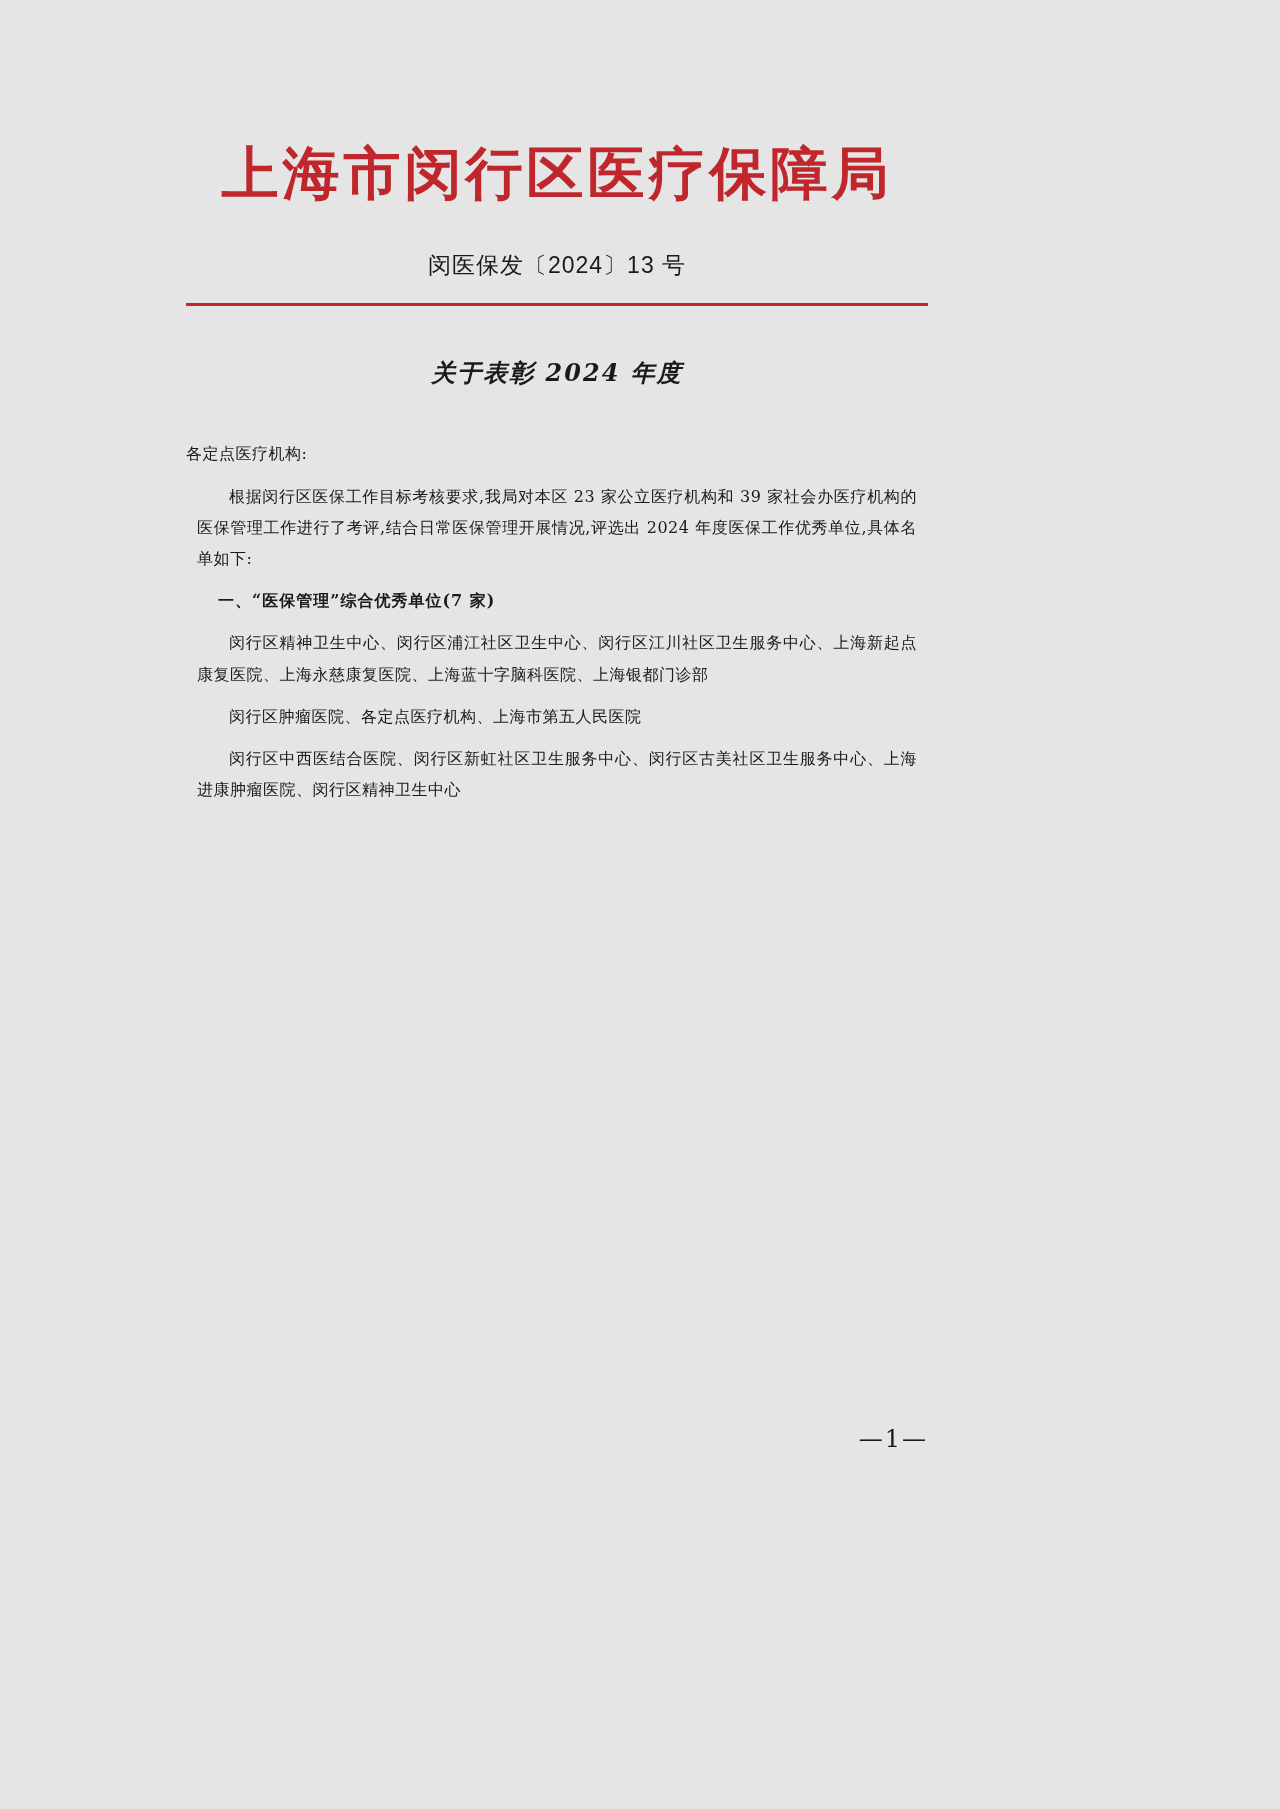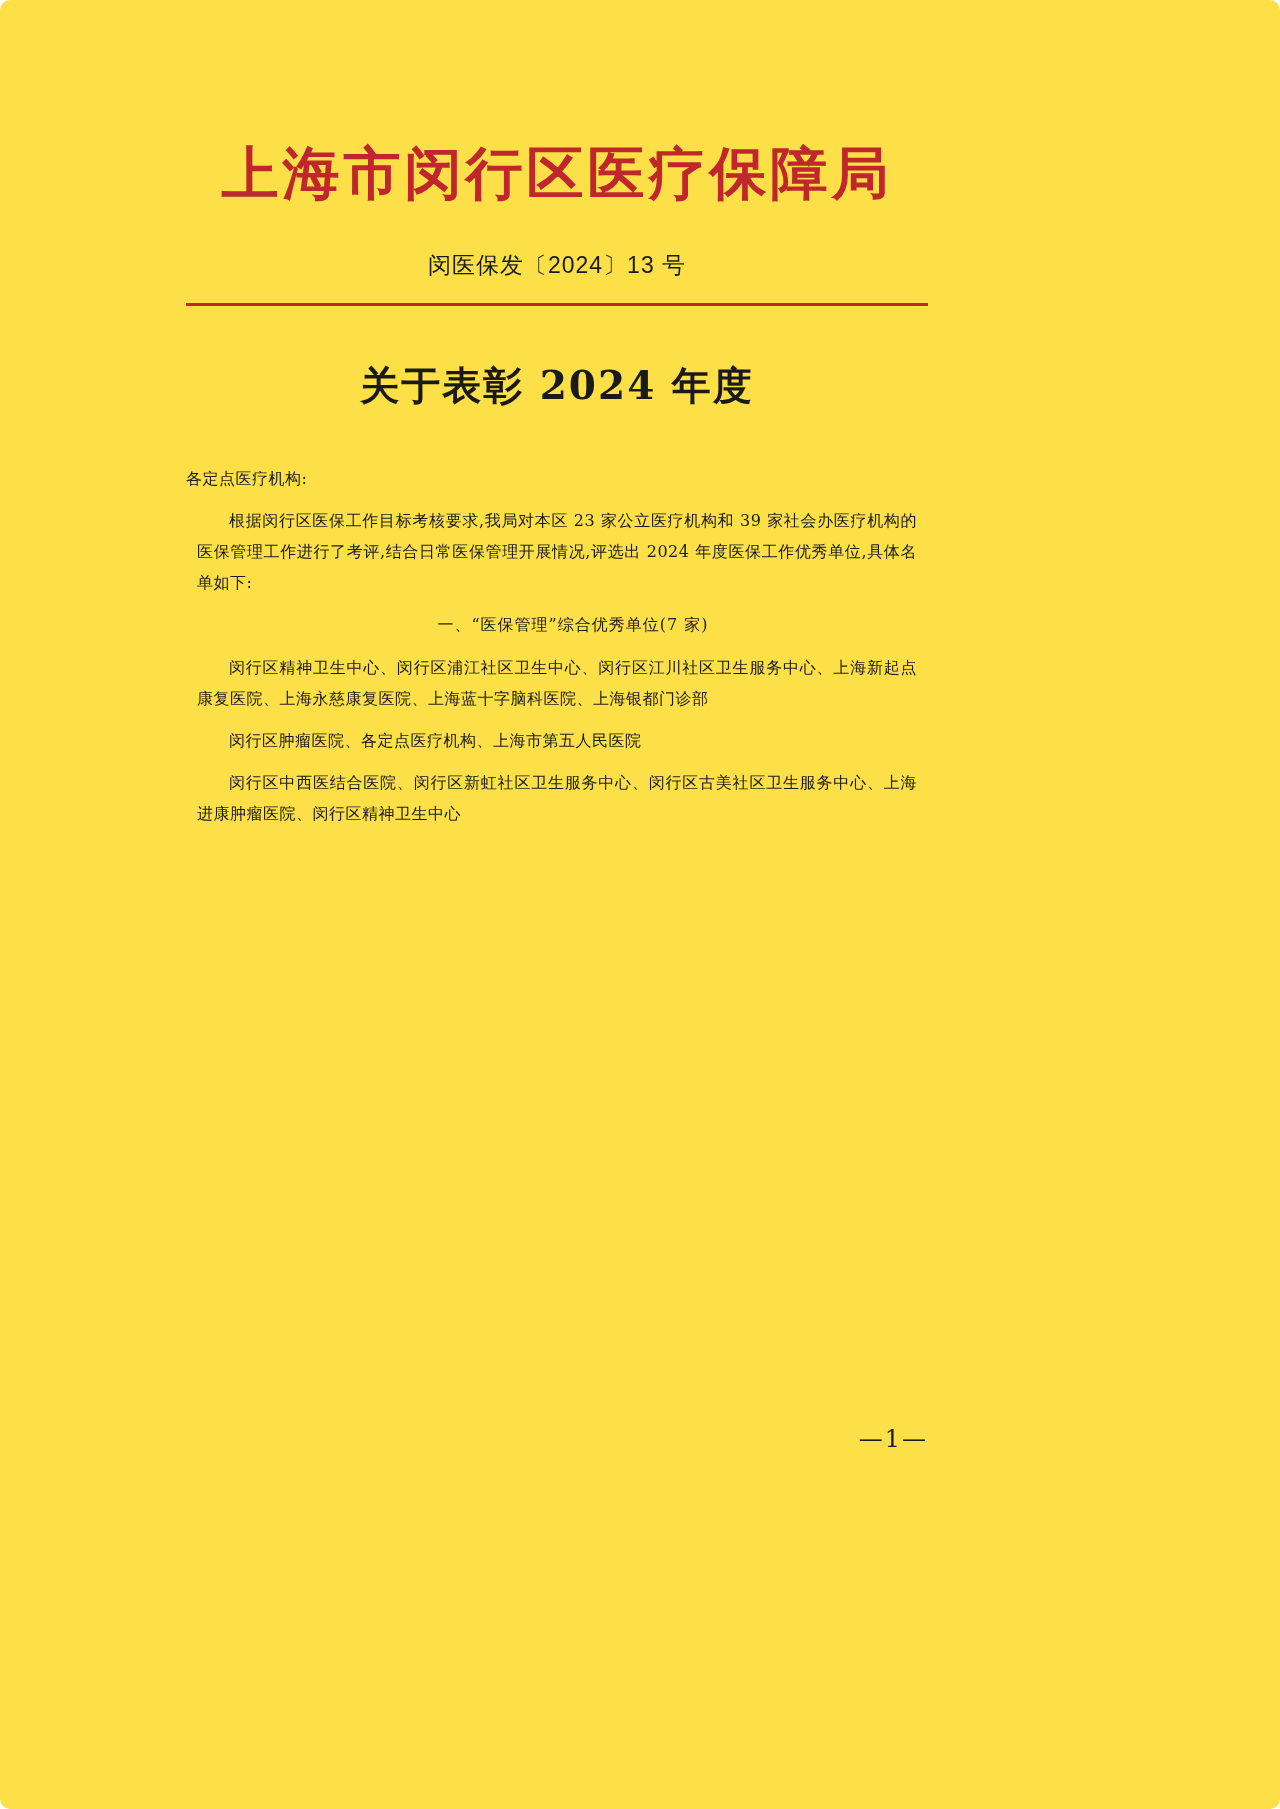--- a/index.html
+++ b/index.html
@@ -12,24 +12,23 @@
     height: 1809px;
     font-family: "DejaVu Serif", "Liberation Serif", serif;
     color: #1a1a1a;
     position: relative;
     overflow: hidden;
   }
   .page {
     position: relative;
     width: 1280px;
     height: 1809px;
-    background: #fde047;
+    background: #e5e5e5;
     box-sizing: border-box;
     padding: 0;
-    border-radius: 10px;
   }
   .content {
     position: absolute;
     left: 186px;
     top: 0;
     width: 742px;
   }
 
   
   .masthead {
@@ -55,24 +54,25 @@
     margin-top: 22px;
     height: 3px;
     background: #c0272d;
     width: 100%;
   }
 
   
   .title {
     margin-top: 48px;
     text-align: center;
-    font-size: 39px;
+    font-size: 24px;
     font-weight: bold;
     line-height: 1.62;
     letter-spacing: 2px;
+    font-style: italic;
   }
   .title-line { display: block; }
 
   
   .body-block {
     margin-top: 46px;
     font-size: 16px;
     line-height: 1.95;
     letter-spacing: 0.5px;
   }
@@ -82,24 +82,23 @@
     text-justify: inter-ideograph;
   }
   p.para {
     margin: 11px;
     text-align: justify;
     text-justify: inter-ideograph;
     text-indent: 2em;
   }
   p.section-head {
     margin: 0;
-    font-weight: normal;
+    font-weight: bold;
     text-indent: 2em;
     letter-spacing: 1px;
-    text-align: center;
   }
   .page-number {
     position: absolute;
     left: 0;
     top: 1425px;
     width: 742px;
     text-align: right;
     font-size: 24px;
     letter-spacing: 2px;
     color: #1a1a1a;

